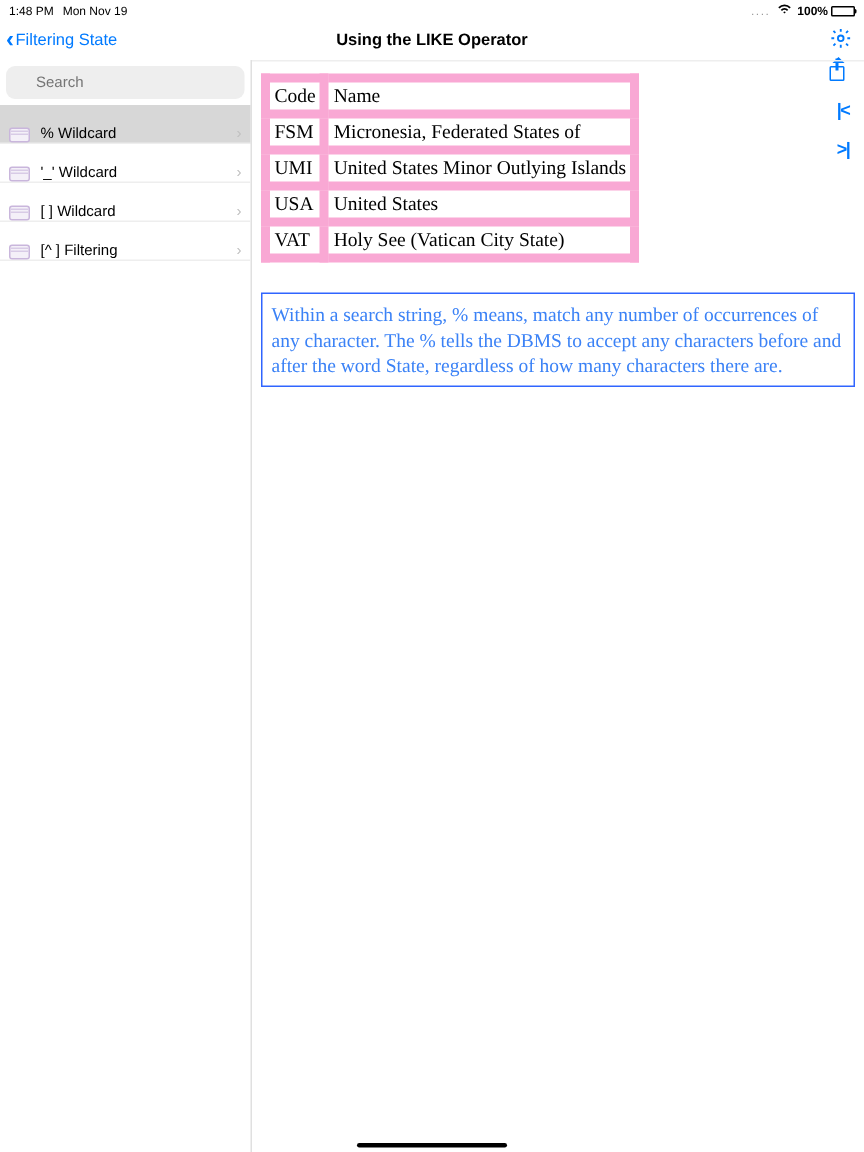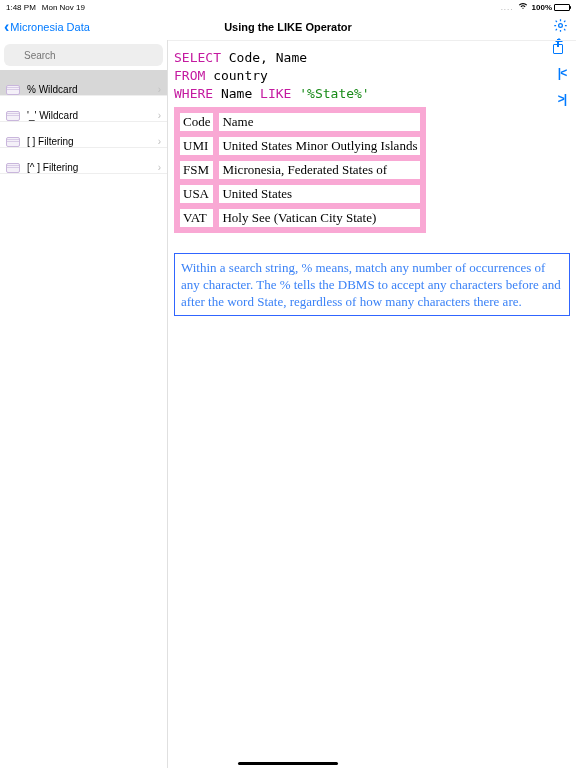--- a/index.html
+++ b/index.html
@@ -180,21 +180,21 @@
     <span class="battery">
       <span>100%</span>
       <span class="batt-body"><span class="batt-fill"></span></span>
     </span>
   </div>
 </div>
 
 <div class="nav-bar">
   <div class="back-btn">
     <span class="back-chevron">‹</span>
-    <span>Micronesia Data</span>
+    <span>Filtering State</span>
   </div>
   <div class="nav-title">Using the LIKE Operator</div>
   <div class="gear-btn">
     <span>
       <svg width="15" height="15" viewBox="0 0 24 24" fill="none" stroke="#007aff" stroke-width="2">
           <circle cx="12" cy="12" r="3"></circle>
           <path d="M12 2v3M12 19v3M4.2 4.2l2.1 2.1M17.7 17.7l2.1 2.1M2 12h3M19 12h3M4.2 19.8l2.1-2.1M17.7 6.3l2.1-2.1"></path>
         </svg>
     </span>
   </div>
@@ -239,55 +239,50 @@
           <span class="r"></span>
         </span>
       <span>'_' Wildcard</span>
       <span class="side-chevron">›</span>
     </div>
     <div class="side-item">
       <span class="side-icon">
           <span class="r"></span>
           <span class="r"></span>
         </span>
-      <span>[ ] Filtering</span>
+      <span>[ ] Wildcard</span>
       <span class="side-chevron">›</span>
     </div>
     <div class="side-item">
       <span class="side-icon">
           <span class="r"></span>
           <span class="r"></span>
         </span>
       <span>[^ ] Filtering</span>
       <span class="side-chevron">›</span>
     </div>
   </div>
 
   <div class="main">
-    <div class="sql">
-      <div><span class="kw">SELECT</span><span class="plain"> Code, Name</span></div>
-      <div><span class="kw">FROM</span><span class="plain"> country</span></div>
-      <div><span class="kw">WHERE</span><span class="plain"> Name </span><span class="kw">LIKE</span><span class="plain"> </span><span class="str">'%State%'</span></div>
-    </div>
 
     <table class="tbl">
       <tbody>
           <tr>
             <td>Code</td>
             <td>Name</td>
           </tr>
       <tr>
+            <td>FSM</td>
+            <td>Micronesia, Federated States of</td>
+          </tr>
+      <tr>
             <td>UMI</td>
             <td>United States Minor Outlying Islands</td>
           </tr>
       <tr>
-            <td>FSM</td>
-            <td>Micronesia, Federated States of</td>
-          </tr>
-      <tr>
             <td>USA</td>
             <td>United States</td>
           </tr>
       <tr>
             <td>VAT</td>
             <td>Holy See (Vatican City State)</td>
           </tr>
     </tbody>
       </table>
 

